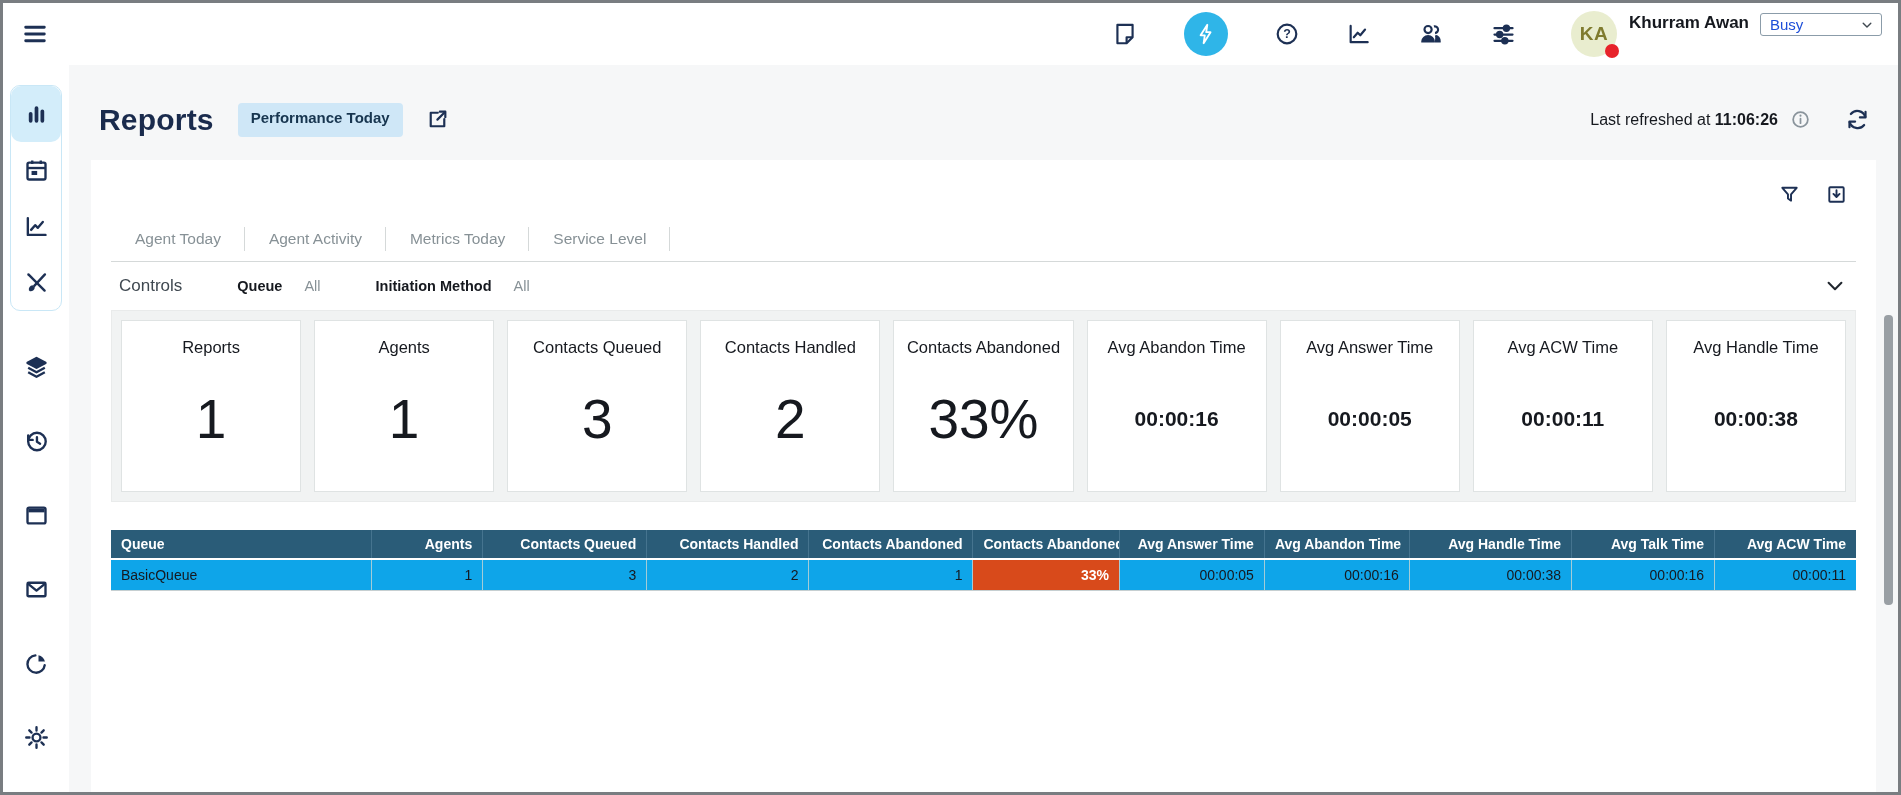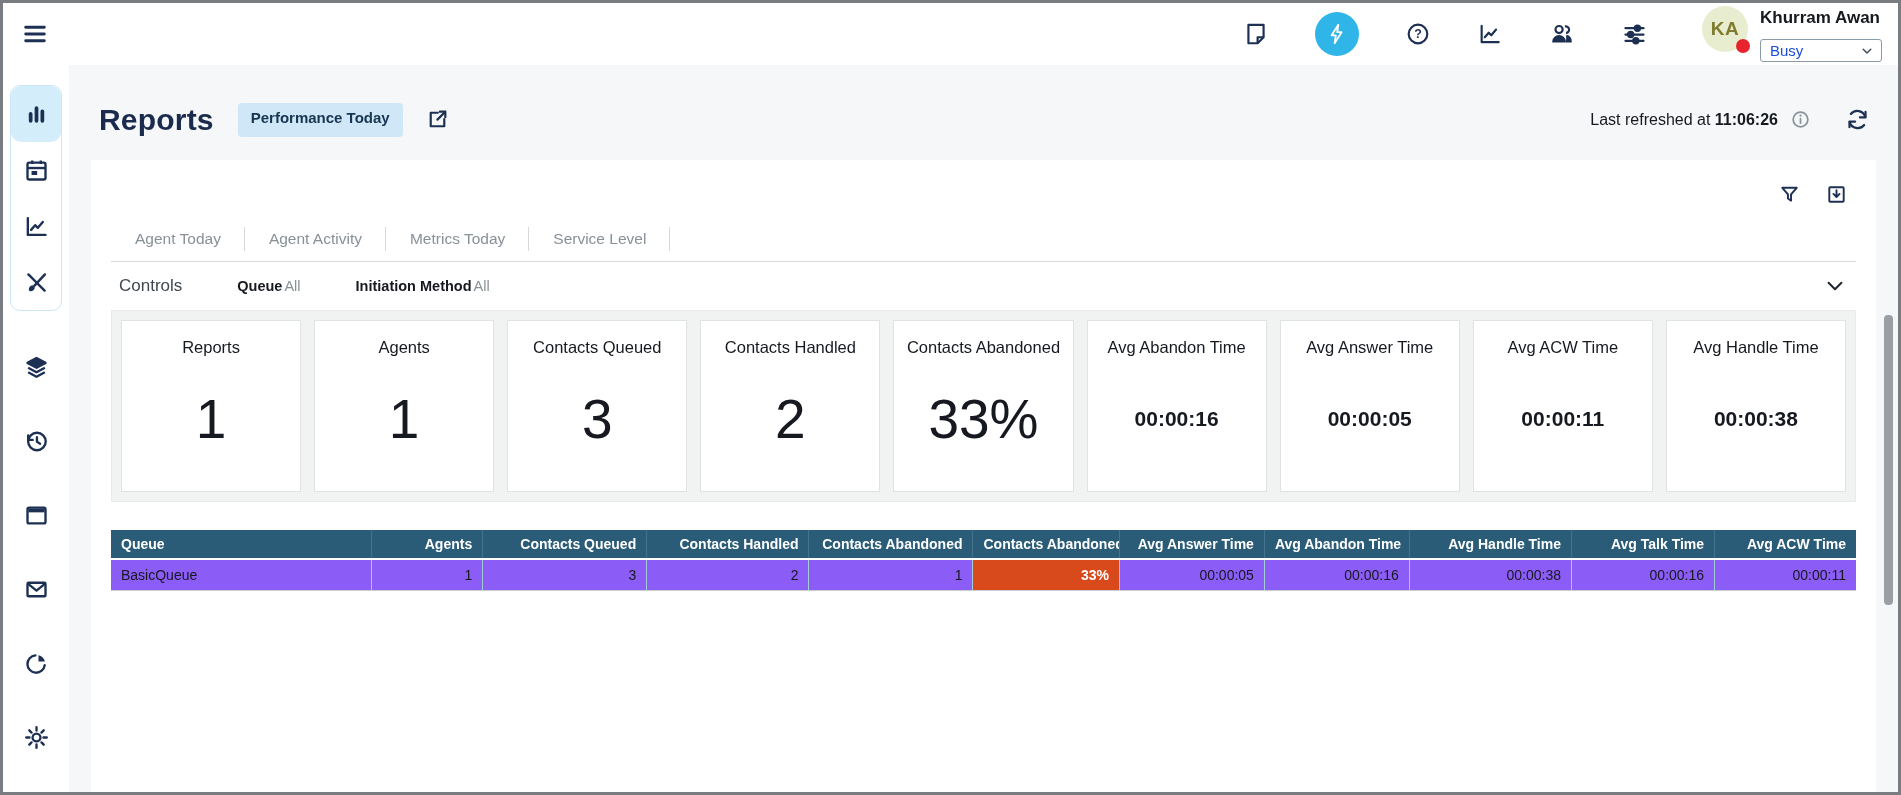--- a/index.html
+++ b/index.html
@@ -16,21 +16,21 @@
               justify-content:center; cursor:pointer; padding:0; }
   .topbar-right { display:flex; align-items:center; gap:46px; }
   .boost-circle { width:44px; height:44px; border-radius:50%; background:#2fb5e8; color:#fff;
                   display:flex; align-items:center; justify-content:center; }
   .user-block { display:flex; align-items:flex-start; gap:12px; margin-left:8px; }
   .avatar { width:46px; height:46px; border-radius:50%; background:#e9edcf; position:relative;
             display:flex; align-items:center; justify-content:center;
             color:#7f7b2e; font-weight:bold; font-size:19px; letter-spacing:.5px; }
   .busy-dot { position:absolute; right:-2px; bottom:-1px; width:14px; height:14px;
               border-radius:50%; background:#e7232b; }
-  .user-info { display:flex; flex-direction:column; gap:11px; padding-top:2px; }
+  .user-info { display:flex; flex-direction:row; gap:11px; padding-top:2px; }
   .user-name { font-size:17px; font-weight:bold; color:#16191f; }
   .status-select { width:122px; height:23px; border:1px solid #8b9ca9; border-radius:3px;
                    display:flex; align-items:center; justify-content:space-between;
                    padding:0 7px 0 9px; font-size:15px; color:#1d4ed8; background:#fff; cursor:pointer; }
 
   
   .body { flex:1; display:flex; min-height:0; }
 
   .sidebar { width:66px; flex:none; background:#fff; display:flex; flex-direction:column;
              align-items:center; padding-top:20px; }
@@ -69,42 +69,42 @@
                 margin-bottom:-1px; color:#16191f; font-weight:bold; font-size:15.5px; }
   .tab:not(.active)::after { content:""; position:absolute; right:0; top:11px; width:1px;
                              height:24px; background:#d5d9d9; }
 
   .controls { flex:none; height:48px; display:flex; align-items:center;
               justify-content:space-between; padding:0 10px 0 8px; }
   .controls-left { display:flex; align-items:center; }
   .controls-title { font-size:17px; color:#3f4850; }
   .filter-chip { margin-left:55px; font-size:14.5px; cursor:pointer; }
   .filter-chip .f-name { font-weight:bold; color:#16191f; }
-  .filter-chip .f-val { color:#879196; margin-left:2px; }
+  .filter-chip .f-val { color:#879196; margin-left:22px; }
   .controls-chevron { color:#20262e; }
 
   
   .cards { flex:none; background:#f1f3f3; border:1px solid #e9ebeb; padding:9px;
            display:flex; gap:13px; height:192px; }
   .card { flex:1; background:#fff; border:1px solid #dfe3e3; display:flex; flex-direction:column;
           align-items:center; padding-top:17px; }
   .card-label { font-size:16.5px; color:#16191f; white-space:nowrap; }
   .card-value { flex:1; display:flex; align-items:center; padding-bottom:10px;
                 font-size:55px; font-weight:400; color:#16191f; }
   .card-value.time { font-size:21px; font-weight:bold; }
 
   
   .table-wrap { margin-top:28px; }
   table { width:100%; border-collapse:collapse; font-size:14px; table-layout:fixed; }
   th { background:#2a5c78; color:#fff; font-weight:bold; height:29px; padding:0 10px;
        text-align:right; border-right:1px solid #45748f; border-bottom:2px solid #fff;
        white-space:nowrap; overflow:hidden; cursor:pointer; }
   th:first-child { text-align:left; }
   th:last-child { border-right:none; }
-  td { background:#8b5cf6; color:#16191f; height:31px; padding:0 10px; text-align:right;
+  td { background:#0ea5e9; color:#16191f; height:31px; padding:0 10px; text-align:right;
        border-right:1px solid #a3ccd7; border-bottom:1px solid #c6cfd1; white-space:nowrap; }
   td:first-child { text-align:left; }
   td:last-child { border-right:none; }
   td.alert { background:#d84a1b; color:#fff; font-weight:bold; }
 
   .scroll-thumb { position:absolute; right:5px; top:312px; width:9px; height:290px;
                   background:#999fa4; border-radius:4px; cursor:pointer; }
 
   svg { display:block; }
 </style>

